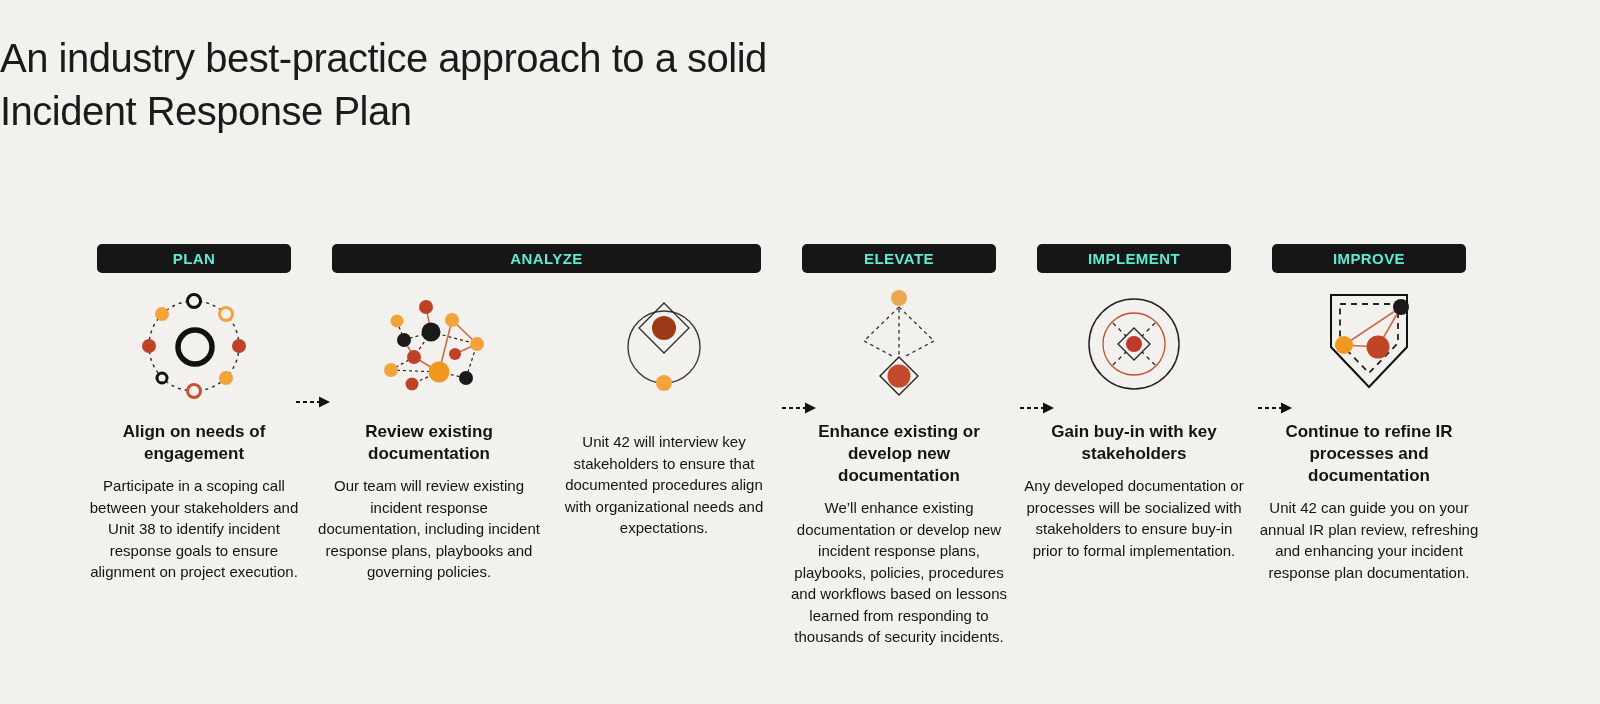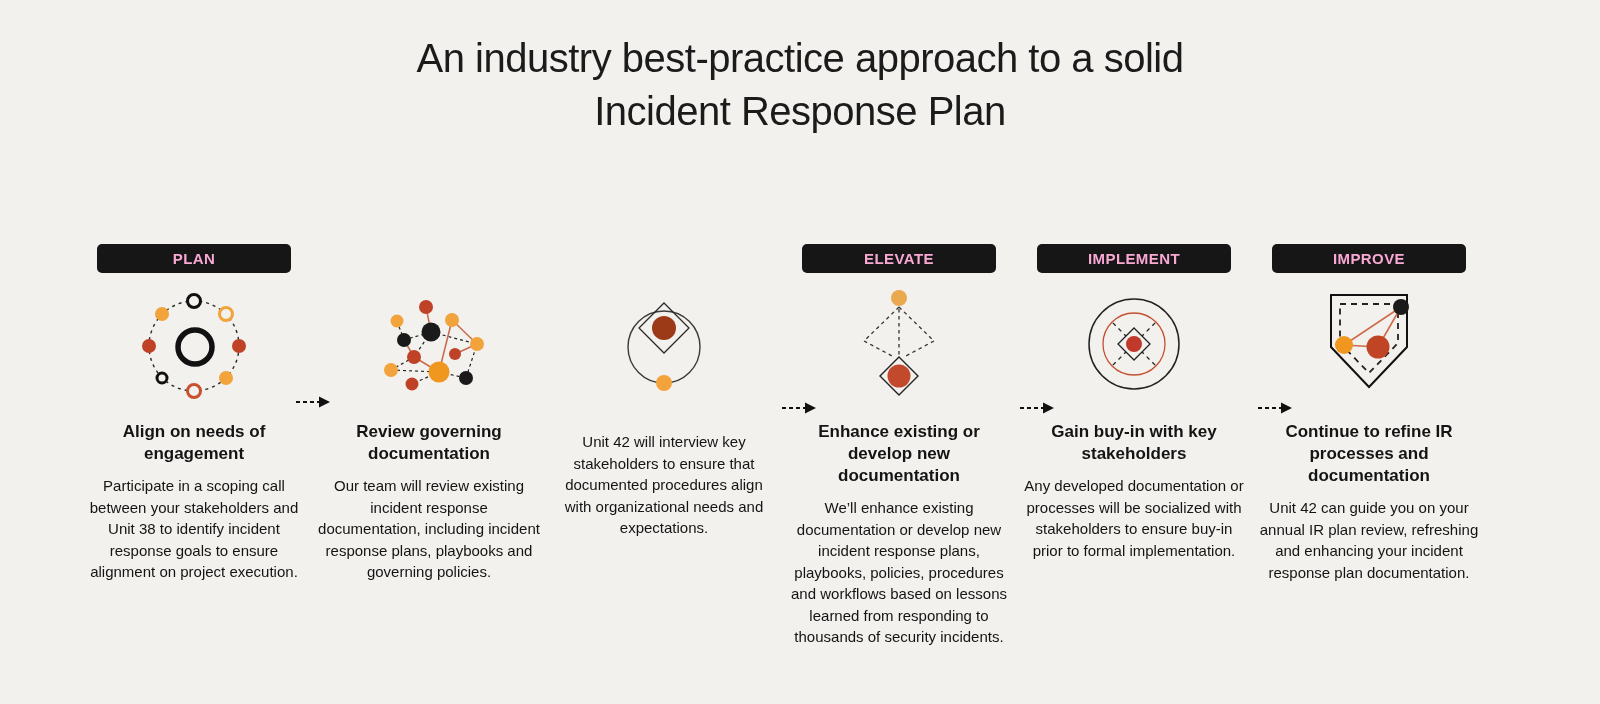--- a/index.html
+++ b/index.html
@@ -5,42 +5,42 @@
   html,body{margin:0;padding:0;}
   body{
     width:1600px;height:704px;overflow:hidden;
     background:#f2f1ee;
     font-family:"Liberation Sans", sans-serif;
     color:#141414;
     position:relative;
   }
   .title{
     margin:32px auto 0;
-    text-align:center;
+    text-align:left;
     font-size:40px;
     line-height:53px;
     font-weight:500;
     color:#1b1b1b;
     letter-spacing:-0.5px;
   }
   .grid{
     position:relative;
     width:1370px;
     margin:106px 0 0 97px;
     display:grid;
     grid-template-columns:repeat(6,194px);
     column-gap:41px;
     grid-template-rows:29px 148px auto;
   }
   .bar{
     grid-row:1;
     height:29px;
     background:#161616;
     border-radius:5px;
-    color:#f9a8d4;
+    color:#5eead4;
     display:flex;align-items:center;justify-content:center;
     font-size:15px;font-weight:700;letter-spacing:0.4px;
   }
   .bar-plan{grid-column:1;}
   .bar-analyze{grid-column:2 / span 2;}
   .bar-elevate{grid-column:4;}
   .bar-implement{grid-column:5;}
   .bar-improve{grid-column:6;}
   .icon-cell{
     grid-row:2;
@@ -76,20 +76,21 @@
 <body>
 
 <h1 class="title">
   <span>An industry best-practice approach to a solid</span><br>
   <span>Incident Response Plan</span>
 </h1>
 
 <div class="grid">
 
   <div class="bar bar-plan">PLAN</div>
+  <div class="bar bar-analyze">ANALYZE</div>
   <div class="bar bar-elevate">ELEVATE</div>
   <div class="bar bar-implement">IMPLEMENT</div>
   <div class="bar bar-improve">IMPROVE</div>
 
   <div class="icon-cell" style="grid-column:1">
     <svg width="110" height="112" viewBox="0 0 110 112">
       <circle cx="55" cy="57" r="45" fill="none" stroke="#2a2a2a" stroke-width="1.4" stroke-dasharray="3 4"></circle>
       <circle cx="56" cy="58" r="17" fill="none" stroke="#111" stroke-width="5.5"></circle>
       <circle cx="55" cy="12" r="6.5" fill="#f2f1ee" stroke="#111" stroke-width="3"></circle>
       <circle cx="87" cy="25" r="6.5" fill="#f2f1ee" stroke="#f2a33c" stroke-width="3"></circle>
@@ -190,21 +191,21 @@
       <circle cx="30" cy="60" r="9" fill="#f0971f"></circle>
       <circle cx="64" cy="62" r="11.5" fill="#c04525"></circle>
     </svg>
   </div>
 
   <div class="step-text" style="grid-column:1">
     <h3 class="step-heading">Align on needs of engagement</h3>
     <p class="step-body">Participate in a scoping call between your stakeholders and Unit 38 to identify incident response goals to ensure alignment on project execution.</p>
   </div>
   <div class="step-text" style="grid-column:2">
-    <h3 class="step-heading">Review governing documentation</h3>
+    <h3 class="step-heading">Review existing documentation</h3>
     <p class="step-body">Our team will review existing incident response documentation, including incident response plans, playbooks and governing policies.</p>
   </div>
   <div class="step-text" style="grid-column:3">
     <p class="step-body">Unit 42 will interview key stakeholders to ensure that documented procedures align with organizational needs and expectations.</p>
   </div>
   <div class="step-text" style="grid-column:4">
     <h3 class="step-heading">Enhance existing or develop new documentation</h3>
     <p class="step-body">We’ll enhance existing documentation or develop new incident response plans, playbooks, policies, procedures and workflows based on lessons learned from responding to thousands of security incidents.</p>
   </div>
   <div class="step-text" style="grid-column:5">

